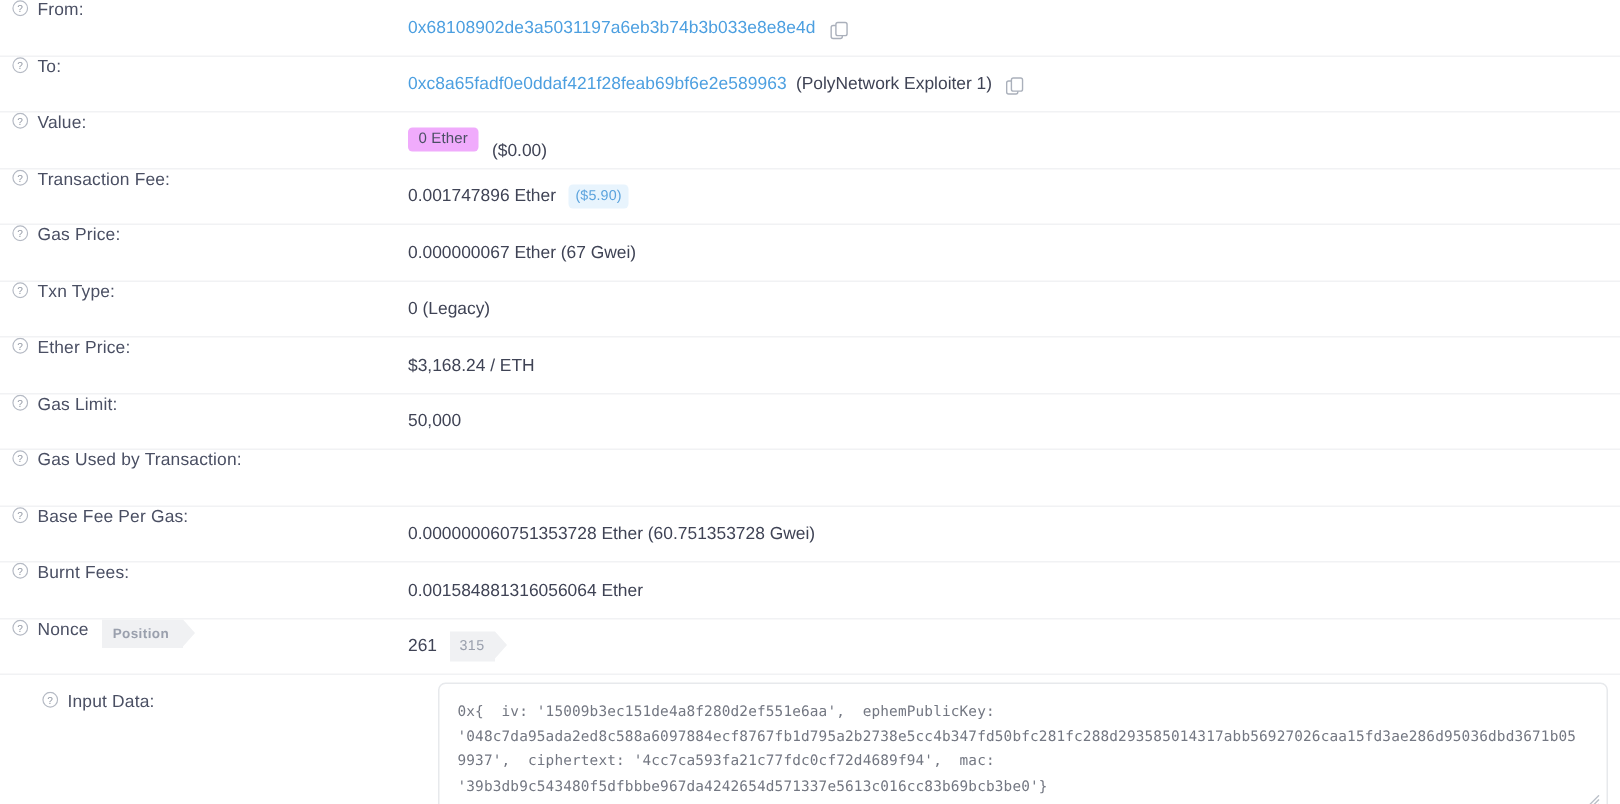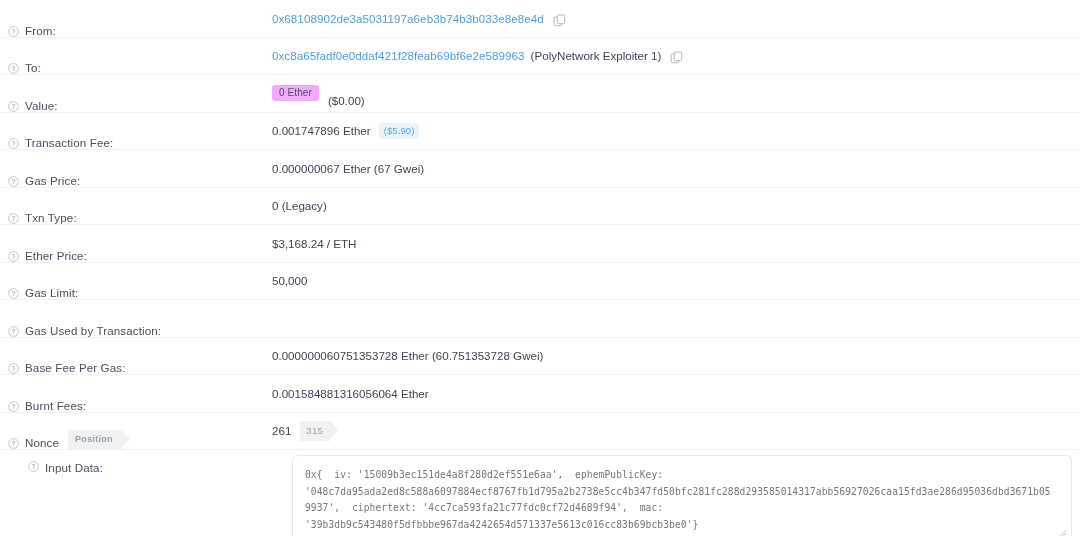--- a/index.html
+++ b/index.html
@@ -25,21 +25,21 @@
     border-bottom: 1px solid #f1f2f4;
     min-height: 36.5px;
     padding: 0;
     box-sizing: border-box;
   }
   .row:last-child { border-bottom: none; }
   .row-label {
     width: 272px;
     flex: 0 0 272px;
     display: flex;
-    align-items: flex-end;
+    align-items: flex-start;
     padding-left: 8px;
     box-sizing: border-box;
     font-size: 11.6px;
     color: #4a4f63;
     letter-spacing: 0.01em;
     height: 36.5px;
     white-space: nowrap;
   }
   .row-value {
     flex: 1 1 auto;

